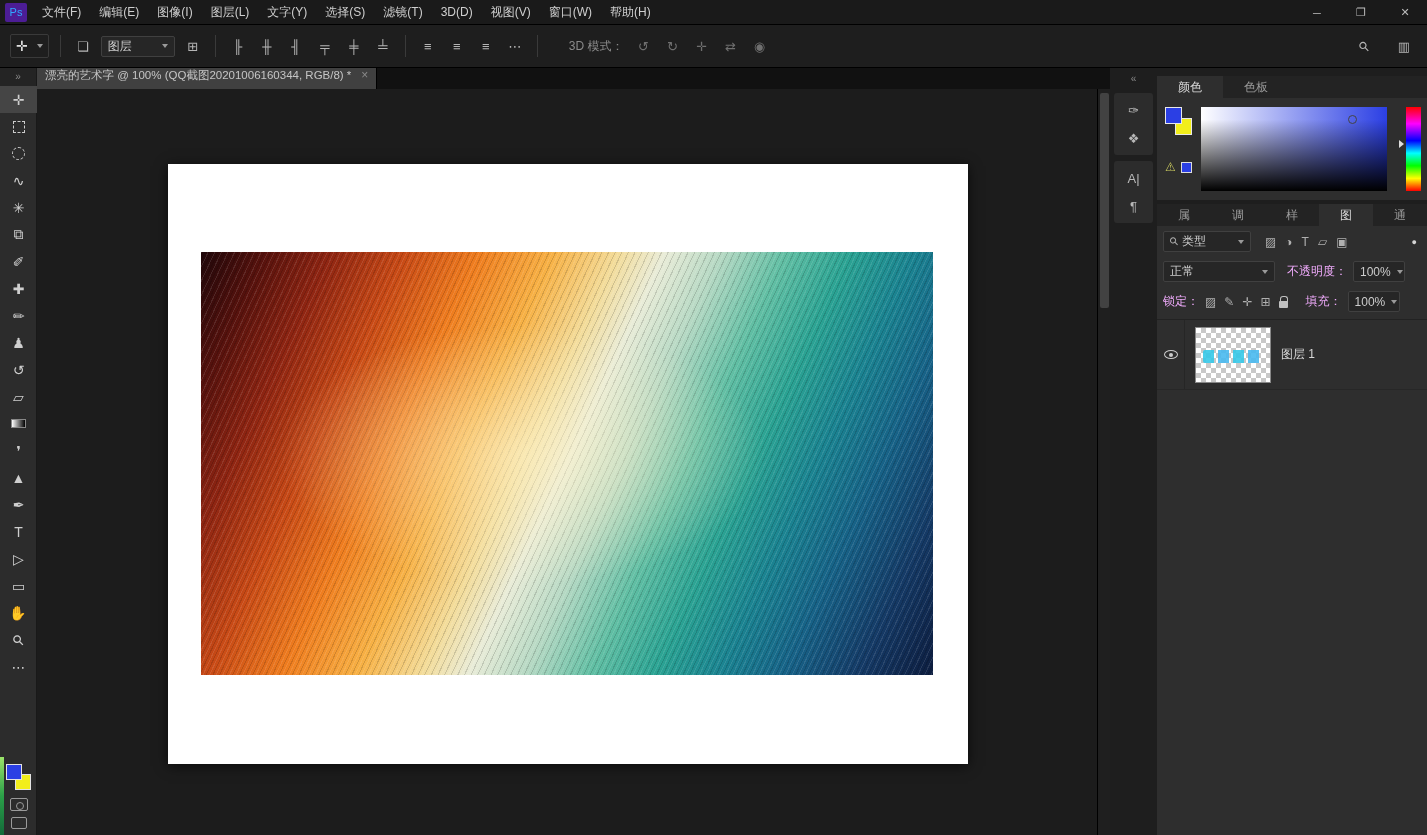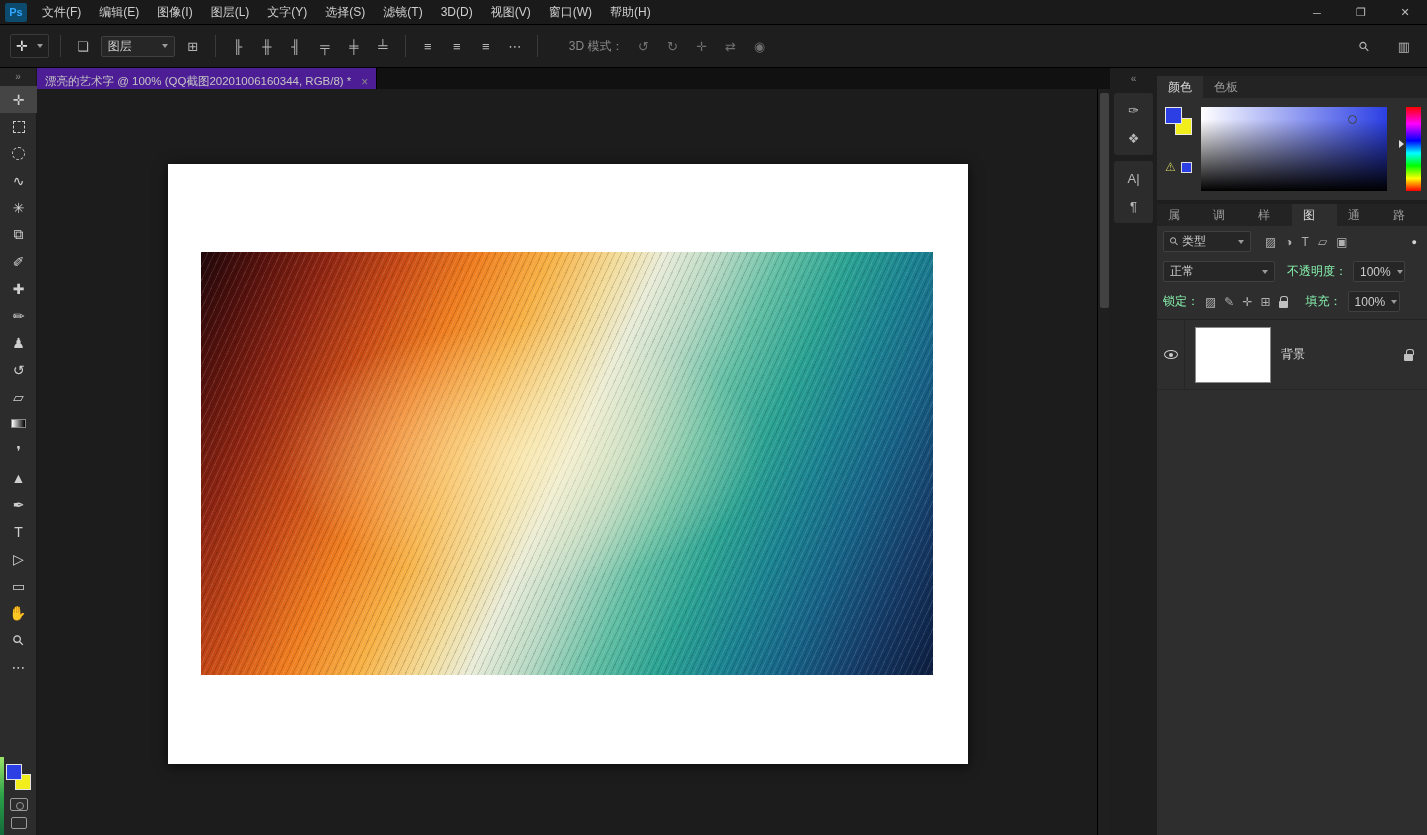--- a/index.html
+++ b/index.html
@@ -5,22 +5,22 @@
   * { margin:0; padding:0; box-sizing:border-box; }
   body { background:#000; }
   .app { position:relative; width:1427px; height:835px; overflow:hidden;
          background:#1e1e1e; color:#c8c8c8;
          font-family:"Liberation Sans","DejaVu Sans",sans-serif; font-size:12px; }
 
   
   .menubar { position:absolute; left:0; top:0; width:1427px; height:25px;
              background:#1a1a1a; border-bottom:1px solid #000;
              display:flex; align-items:center; }
-  .ps-logo { width:22px; height:19px; margin:0 6px 0 5px; background:#0c4a6e;
-             color:#31a8ff; font-weight:bold; font-size:11px; border-radius:2px;
+  .ps-logo { width:22px; height:19px; margin:0 6px 0 5px; background:#4c1d95;
+             color:#31a8ff; font-weight:normal; font-size:11px; border-radius:2px;
              display:flex; align-items:center; justify-content:center; }
   .menu-item { padding:0 9px; line-height:25px; color:#cfcfcf; cursor:default; }
   .win-controls { position:absolute; right:0; top:0; height:25px; display:flex; }
   .win-btn { width:44px; height:25px; display:flex; align-items:center;
              justify-content:center; color:#bbb; font-size:11px; }
 
   
   .optionsbar { position:absolute; left:0; top:25px; width:1427px; height:43px;
                 background:#1e1e1e; border-bottom:1px solid #000;
                 display:flex; align-items:center; padding-left:10px; gap:7px; }
@@ -38,22 +38,22 @@
         background:#262626; border:1px solid #404040; border-radius:2px;
         height:21px; padding:0 6px; color:#ccc; }
   .dd-sm { width:74px; }
   .ob-right { position:absolute; right:12px; top:0; height:43px;
               display:flex; align-items:center; gap:18px; }
   .rot45 { display:inline-block; transform:rotate(-45deg); }
 
   
   .tabstrip { position:absolute; left:37px; top:68px; width:1073px; height:21px;
               background:#111; display:flex; }
-  .doc-tab { background:#4c1d95; border-right:1px solid #000; height:21px;
-             display:flex; align-items:flex-end; padding:0 8px; gap:10px;
+  .doc-tab { background:#404040; border-right:1px solid #000; height:21px;
+             display:flex; align-items:flex-start; padding:0 8px; gap:10px;
              color:#c5c5c5; font-size:11.5px; max-width:420px; white-space:nowrap; }
   .tab-close { color:#8a8a8a; font-size:12px; }
 
   
   .toolbar { position:absolute; left:0; top:68px; width:37px; height:767px;
              background:#2c2c2c; border-right:1px solid #191919; }
   .tb-head { height:18px; text-align:center; color:#888; font-size:10px;
              line-height:18px; background:#242424; }
   .tool { width:37px; height:27px; display:flex; align-items:center;
           justify-content:center; color:#cfcfcf; font-size:14px; }
@@ -102,21 +102,21 @@
   .md-group { margin:6px 4px 0 4px; background:#2c2c2c; border-radius:3px;
               padding:3px 0; }
   .md-icon { height:28px; display:flex; align-items:center; justify-content:center;
              color:#b8b8b8; font-size:13px; }
 
   
   .rightpanels { position:absolute; left:1157px; top:68px; width:270px; height:767px;
                  background:#1e1e1e; display:flex; flex-direction:column; }
   .p-gap { height:8px; }
   .ptabs { height:22px; background:#232323; display:flex; align-items:flex-end; }
-  .ptab { padding:0 11px; height:22px; line-height:22px; color:#9a9a9a; }
+  .ptab { padding:0 21px; height:22px; line-height:22px; color:#9a9a9a; }
   .ptab.active { background:#2e2e2e; color:#d8d8d8; }
 
   .color-body { height:102px; background:#2e2e2e; position:relative; }
   .cp-fgbg { position:absolute; left:8px; top:9px; width:30px; height:32px; }
   .cp-fg { position:absolute; left:0; top:0; width:17px; height:17px;
            background:#2b3fe4; border:1px solid #e8e8e8; z-index:2; }
   .cp-bg { position:absolute; left:10px; top:11px; width:17px; height:17px;
            background:#f2ee1b; border:1px solid #e8e8e8; }
   .cp-warn { position:absolute; left:8px; top:62px; display:flex; align-items:center;
              gap:5px; color:#cfcf60; font-size:12px; }
@@ -130,21 +130,21 @@
             background:linear-gradient(180deg,#ff0000 0%,#ff00ff 20%,#0000ff 40%,#00ffff 55%,#00ff00 70%,#ffff00 85%,#ff0000 100%); }
   .cp-hue-mark { position:absolute; right:23px; top:42px; width:0; height:0;
                  border-top:4px solid transparent; border-bottom:4px solid transparent;
                  border-left:5px solid #ddd; }
 
   .layers { flex:1; background:#2e2e2e; display:flex; flex-direction:column; }
   .lp-row { display:flex; align-items:center; padding:5px 6px 4px 6px; gap:6px; }
   .lp-icons { display:flex; align-items:center; gap:9px; margin-left:8px;
               color:#b0b0b0; font-size:12px; }
   .lp-pin { margin-left:auto; margin-right:4px; color:#d5d5d5; font-size:9px; }
-  .lbl { color:#86efac; }
+  .lbl { color:#f0abfc; }
   .dd-blend { width:112px; }
   .dd-val { width:52px; }
   .searchdd { width:88px; }
   .sglyph { font-size:11px; color:#aaa; margin-right:4px; }
   .lockicon { position:relative; width:9px; height:7px; background:#c0c0c0;
               border-radius:1px; margin-top:5px; }
   .lockicon::before { content:''; position:absolute; left:1.5px; top:-5px; width:6px;
                       height:5px; border:1.5px solid #c0c0c0; border-bottom:none;
                       border-radius:3px 3px 0 0; }
   .lp-div { height:1px; background:#222; margin-top:3px; }
@@ -412,25 +412,26 @@
         </div>
         <span class="lbl" style="margin-left:12px">填充：</span>
         <div class="dd dd-val">
           <span>100%</span>
           <span class="caret"></span>
         </div>
       </div>
       <div class="lp-div"></div>
 
 
-
       <div class="layer-row">
         <div class="eye-cell">
             <span class="eye"></span>
           </div>
-        <div class="thumb"></div>
-        <span class="layer-name">背景</span>
-        <span class="lockicon row-lock"></span>
-      </div>
+        <div class="thumb checker">
+          <span class="art-marks"></span>
+        </div>
+        <span class="layer-name">图层 1</span>
+      </div>
+
     </div>
   </div>
 
 </div>
 
 </body></html>

